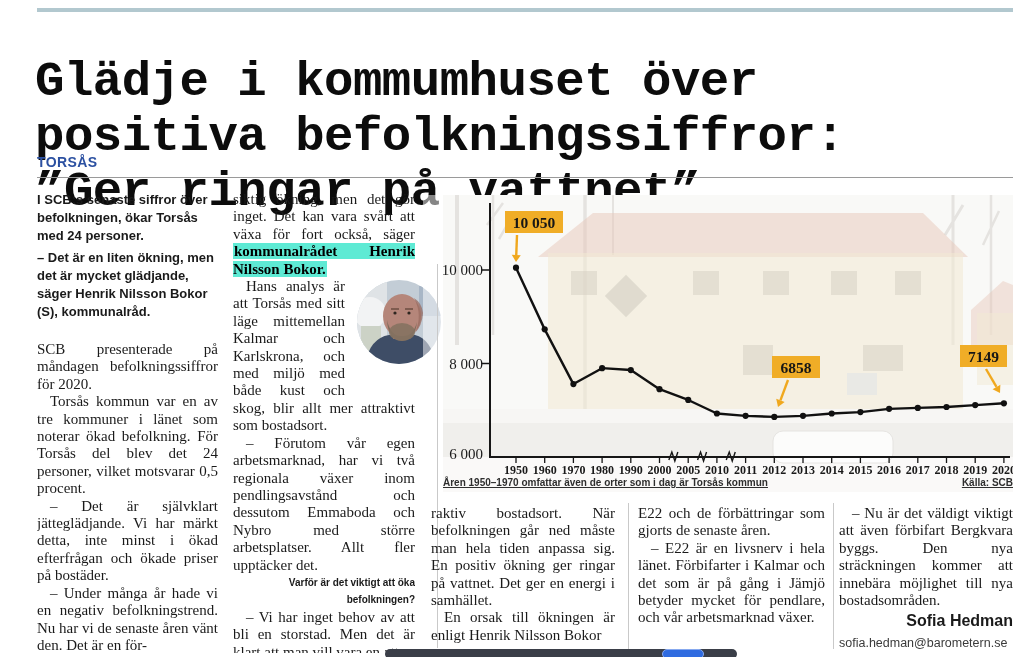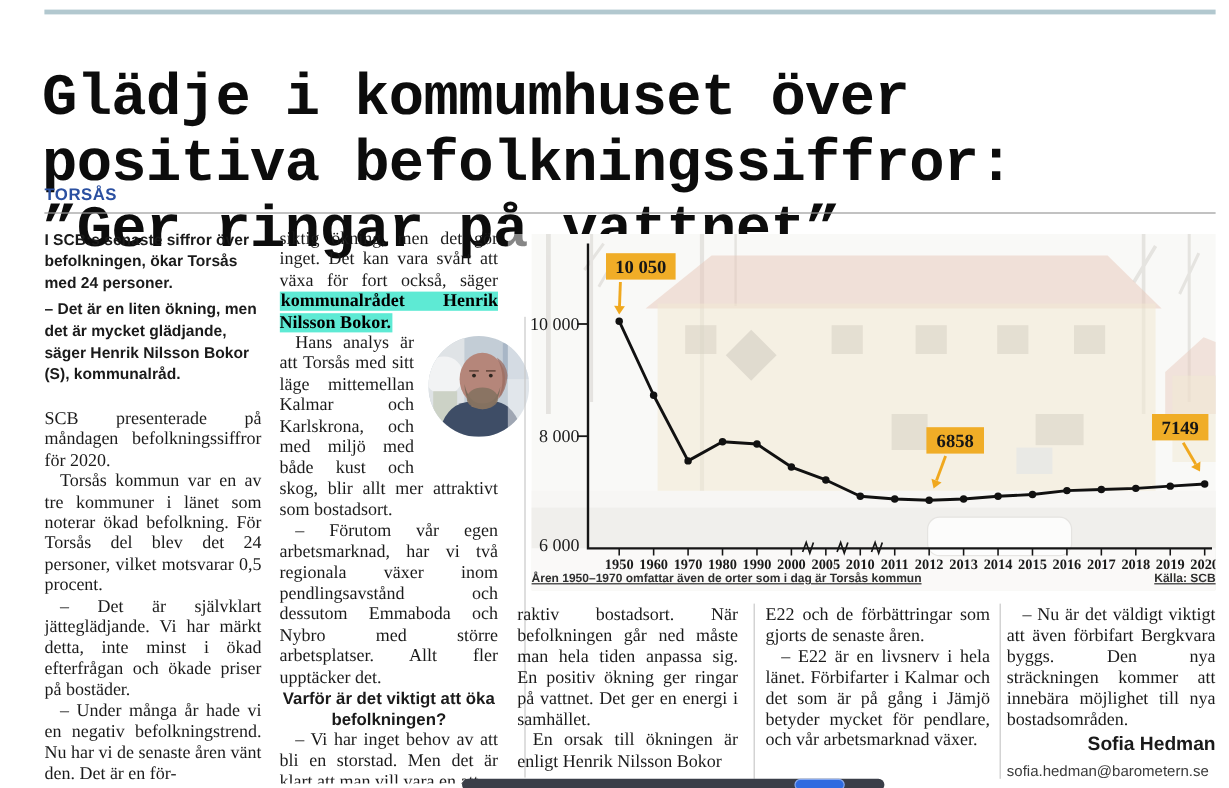--- a/index.html
+++ b/index.html
@@ -22,22 +22,22 @@
   #col1{left:37px;top:191px;width:181px;height:462px;}
   #col2{left:233px;top:191px;width:182px;height:462px;}
   #col3{left:431px;top:505px;width:184px;height:148px;}
   #col4{left:638px;top:505px;width:187px;height:148px;}
   #col5{left:839px;top:505px;width:174px;height:148px;}
   .col p{margin:0;}
   .ind{text-indent:13px;}
   .lead{font-family:"Liberation Sans",sans-serif;font-weight:700;font-size:13px;
     line-height:18px;text-align:left;margin-bottom:4px !important;}
   .lead-gap{height:16px;}
-  .q{font-family:"Liberation Sans",sans-serif;font-weight:700;font-size:14px;
-    line-height:17.4px;text-align:center;}
+  .q{font-family:"Liberation Sans",sans-serif;font-weight:700;font-size:10px;
+    line-height:17.4px;text-align:right;}
   mark.hl{background:#5eead4;font-weight:700;padding:0 1px;}
   .photo-spacer{float:right;width:64px;height:112px;margin:2px 0 2px 6px;}
   .byline{font-family:"Liberation Sans",sans-serif;font-weight:700;font-size:16px;
     margin-top:3px !important;text-align:right;}
   .email{font-family:"Liberation Sans",sans-serif;font-size:12.5px;color:#3a3a3a;
     margin-top:5px !important;text-align:left;}
   
   .vrule{width:1px;background:#c9c9c9;}
   #rule-a{left:437px;top:264px;height:384px;}
   #rule-b{left:628px;top:503px;height:146px;}

